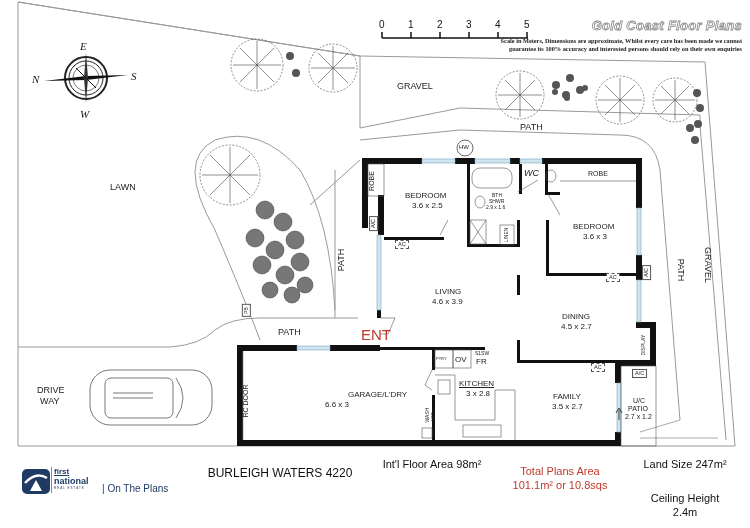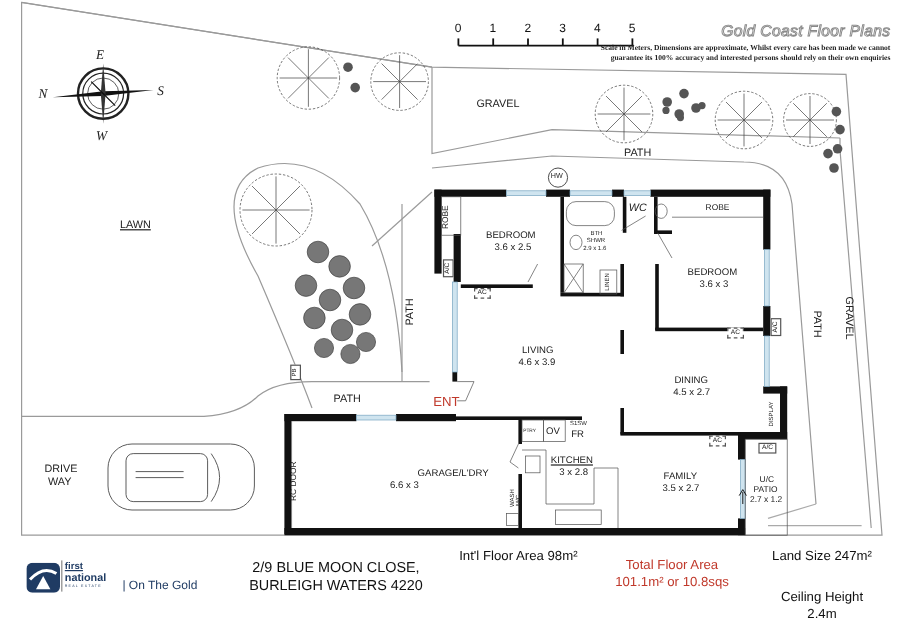--- a/index.html
+++ b/index.html
@@ -6,23 +6,23 @@
   body { width: 750px; height: 528px; position: relative; overflow: hidden; font-family: "Liberation Sans", sans-serif; color: #222; }
   .abs { position: absolute; }
   svg.plan { position: absolute; left: 0; top: 0; }
   .lbl { position: absolute; font-size: 8px; text-align: center; line-height: 10px; color: #222; white-space: nowrap; }
   .lbl-lg { font-size: 9px; }
   .vert { transform: rotate(-90deg); transform-origin: center; }
   .vert-cw { transform: rotate(90deg); transform-origin: center; }
   .tiny { font-size: 5px; line-height: 6px; }
   .boxed { border: 1px dashed #555; padding: 0 2px; font-size: 5.5px; line-height: 7px; background: #fff; }
   .boxed-solid { border: 1px solid #555; padding: 0 2px; font-size: 5.5px; line-height: 7px; background: #fff; }
-  .ent { color: #c0392b; font-size: 11px; }
+  .ent { color: #c0392b; font-size: 15px; }
   .scale-lbl { position: absolute; font-size: 10px; color: #111; }
-  .brand-title { position: absolute; right: 8px; top: 18px; font-size: 13px; font-weight: normal; font-style: italic; color: #fff; -webkit-text-stroke: 0.8px #888; letter-spacing: 0.3px; }
+  .brand-title { position: absolute; right: 8px; top: 18px; font-size: 13px; font-weight: bold; font-style: italic; color: #fff; -webkit-text-stroke: 0.8px #888; letter-spacing: 0.3px; }
   .disclaimer { position: absolute; right: 8px; top: 37px; width: 250px; text-align: right; font-family: "Liberation Serif", serif; font-size: 6.3px; line-height: 7.8px; color: #222; font-weight: bold; }
   .footer-text { position: absolute; text-align: center; font-size: 11px; line-height: 14px; color: #111; }
   .footer-red { color: #c0392b; }
   .logo-words { position: absolute; left: 54px; top: 468px; }
   .logo-first { font-size: 8px; font-weight: bold; color: #1f3b63; line-height: 8px; text-decoration: underline; }
   .logo-national { font-size: 9px; font-weight: bold; color: #1f3b63; line-height: 10px; }
   .logo-re { font-size: 3px; letter-spacing: 1px; color: #1f3b63; line-height: 4px; }
   .logo-coast { position: absolute; left: 102px; top: 483px; font-size: 10px; color: #1f3b63; }
 </style>
 </head>
@@ -248,21 +248,21 @@
 <span class="scale-lbl" style="left:524px;top:19px;">5</span>
 
 <div class="brand-title">Gold Coast Floor Plans</div>
 <div class="disclaimer">Scale in Meters, Dimensions are approximate, Whilst every care has been made we cannot guarantee its 100% accuracy and interested persons should rely on their own enquiries</div>
 
 <span class="abs" style="left:80px;top:40px;font-family:'Liberation Serif',serif;font-style:italic;font-size:11px;">E</span>
 <span class="abs" style="left:32px;top:73px;font-family:'Liberation Serif',serif;font-style:italic;font-size:11px;">N</span>
 <span class="abs" style="left:131px;top:70px;font-family:'Liberation Serif',serif;font-style:italic;font-size:11px;">S</span>
 <span class="abs" style="left:80px;top:108px;font-family:'Liberation Serif',serif;font-style:italic;font-size:11px;">W</span>
 
-<span class="lbl lbl-lg" style="left:100px;top:182px;text-decoration:underline;">LAWN</span>
+<span class="lbl lbl-lg" style="left:110px;top:182px;">LAWN</span>
 <span class="lbl lbl-lg" style="left:397px;top:81px;">GRAVEL</span>
 <span class="lbl lbl-lg" style="left:520px;top:122px;">PATH</span>
 <span class="lbl lbl-lg vert" style="left:330px;top:255px;">PATH</span>
 <span class="lbl lbl-lg" style="left:278px;top:327px;">PATH</span>
 <span class="lbl lbl-lg vert-cw" style="left:670px;top:265px;">PATH</span>
 <span class="lbl lbl-lg vert-cw" style="left:690px;top:260px;">GRAVEL</span>
 <span class="lbl lbl-lg" style="left:37px;top:385px;">DRIVE</span>
 <span class="lbl lbl-lg" style="left:40px;top:396px;">WAY</span>
 <span class="abs boxed-solid vert" style="left:240px;top:306px;font-size:5px;">PB</span>
 <span class="abs" style="left:459px;top:144px;font-size:6px;">HW</span>
@@ -320,33 +320,32 @@
   <rect x="0" y="0" width="28" height="25" rx="5" fill="#1f3b63"></rect>
   <path d="M3,14 Q14,2 25,9" stroke="#fff" stroke-width="2.5" fill="none"></path>
   <polygon points="14,11 8,22 20,22" fill="#fff"></polygon>
 </svg>
 <div class="abs" style="left:51px;top:467px;width:1px;height:26px;background:#888;"></div>
 <div class="logo-words">
   <div class="logo-first">first</div>
   <div class="logo-national">national</div>
   <div class="logo-re">REAL ESTATE</div>
 </div>
-<div class="logo-coast">| On The Gold</div>
+<div class="logo-coast">| On The Plans</div>
 
 <div class="footer-text" style="left:180px;top:466px;width:200px;font-size:12px;line-height:15px;">
-  <div>2/9 BLUE MOON CLOSE,</div>
   <div>BURLEIGH WATERS 4220</div>
 </div>
 
 <div class="footer-text" style="left:372px;top:457px;width:120px;">
   <div>Int'l Floor Area 98m²</div>
 </div>
 
 <div class="footer-text footer-red" style="left:505px;top:464px;width:110px;">
-  <div>Total Floor Area</div>
+  <div>Total Plans Area</div>
   <div>101.1m² or 10.8sqs</div>
 </div>
 
 <div class="footer-text" style="left:630px;top:457px;width:110px;">
   <div style="margin-bottom:20px;">Land Size 247m²</div>
   <div>Ceiling Height</div>
   <div>2.4m</div>
 </div>
 
 </body></html>

